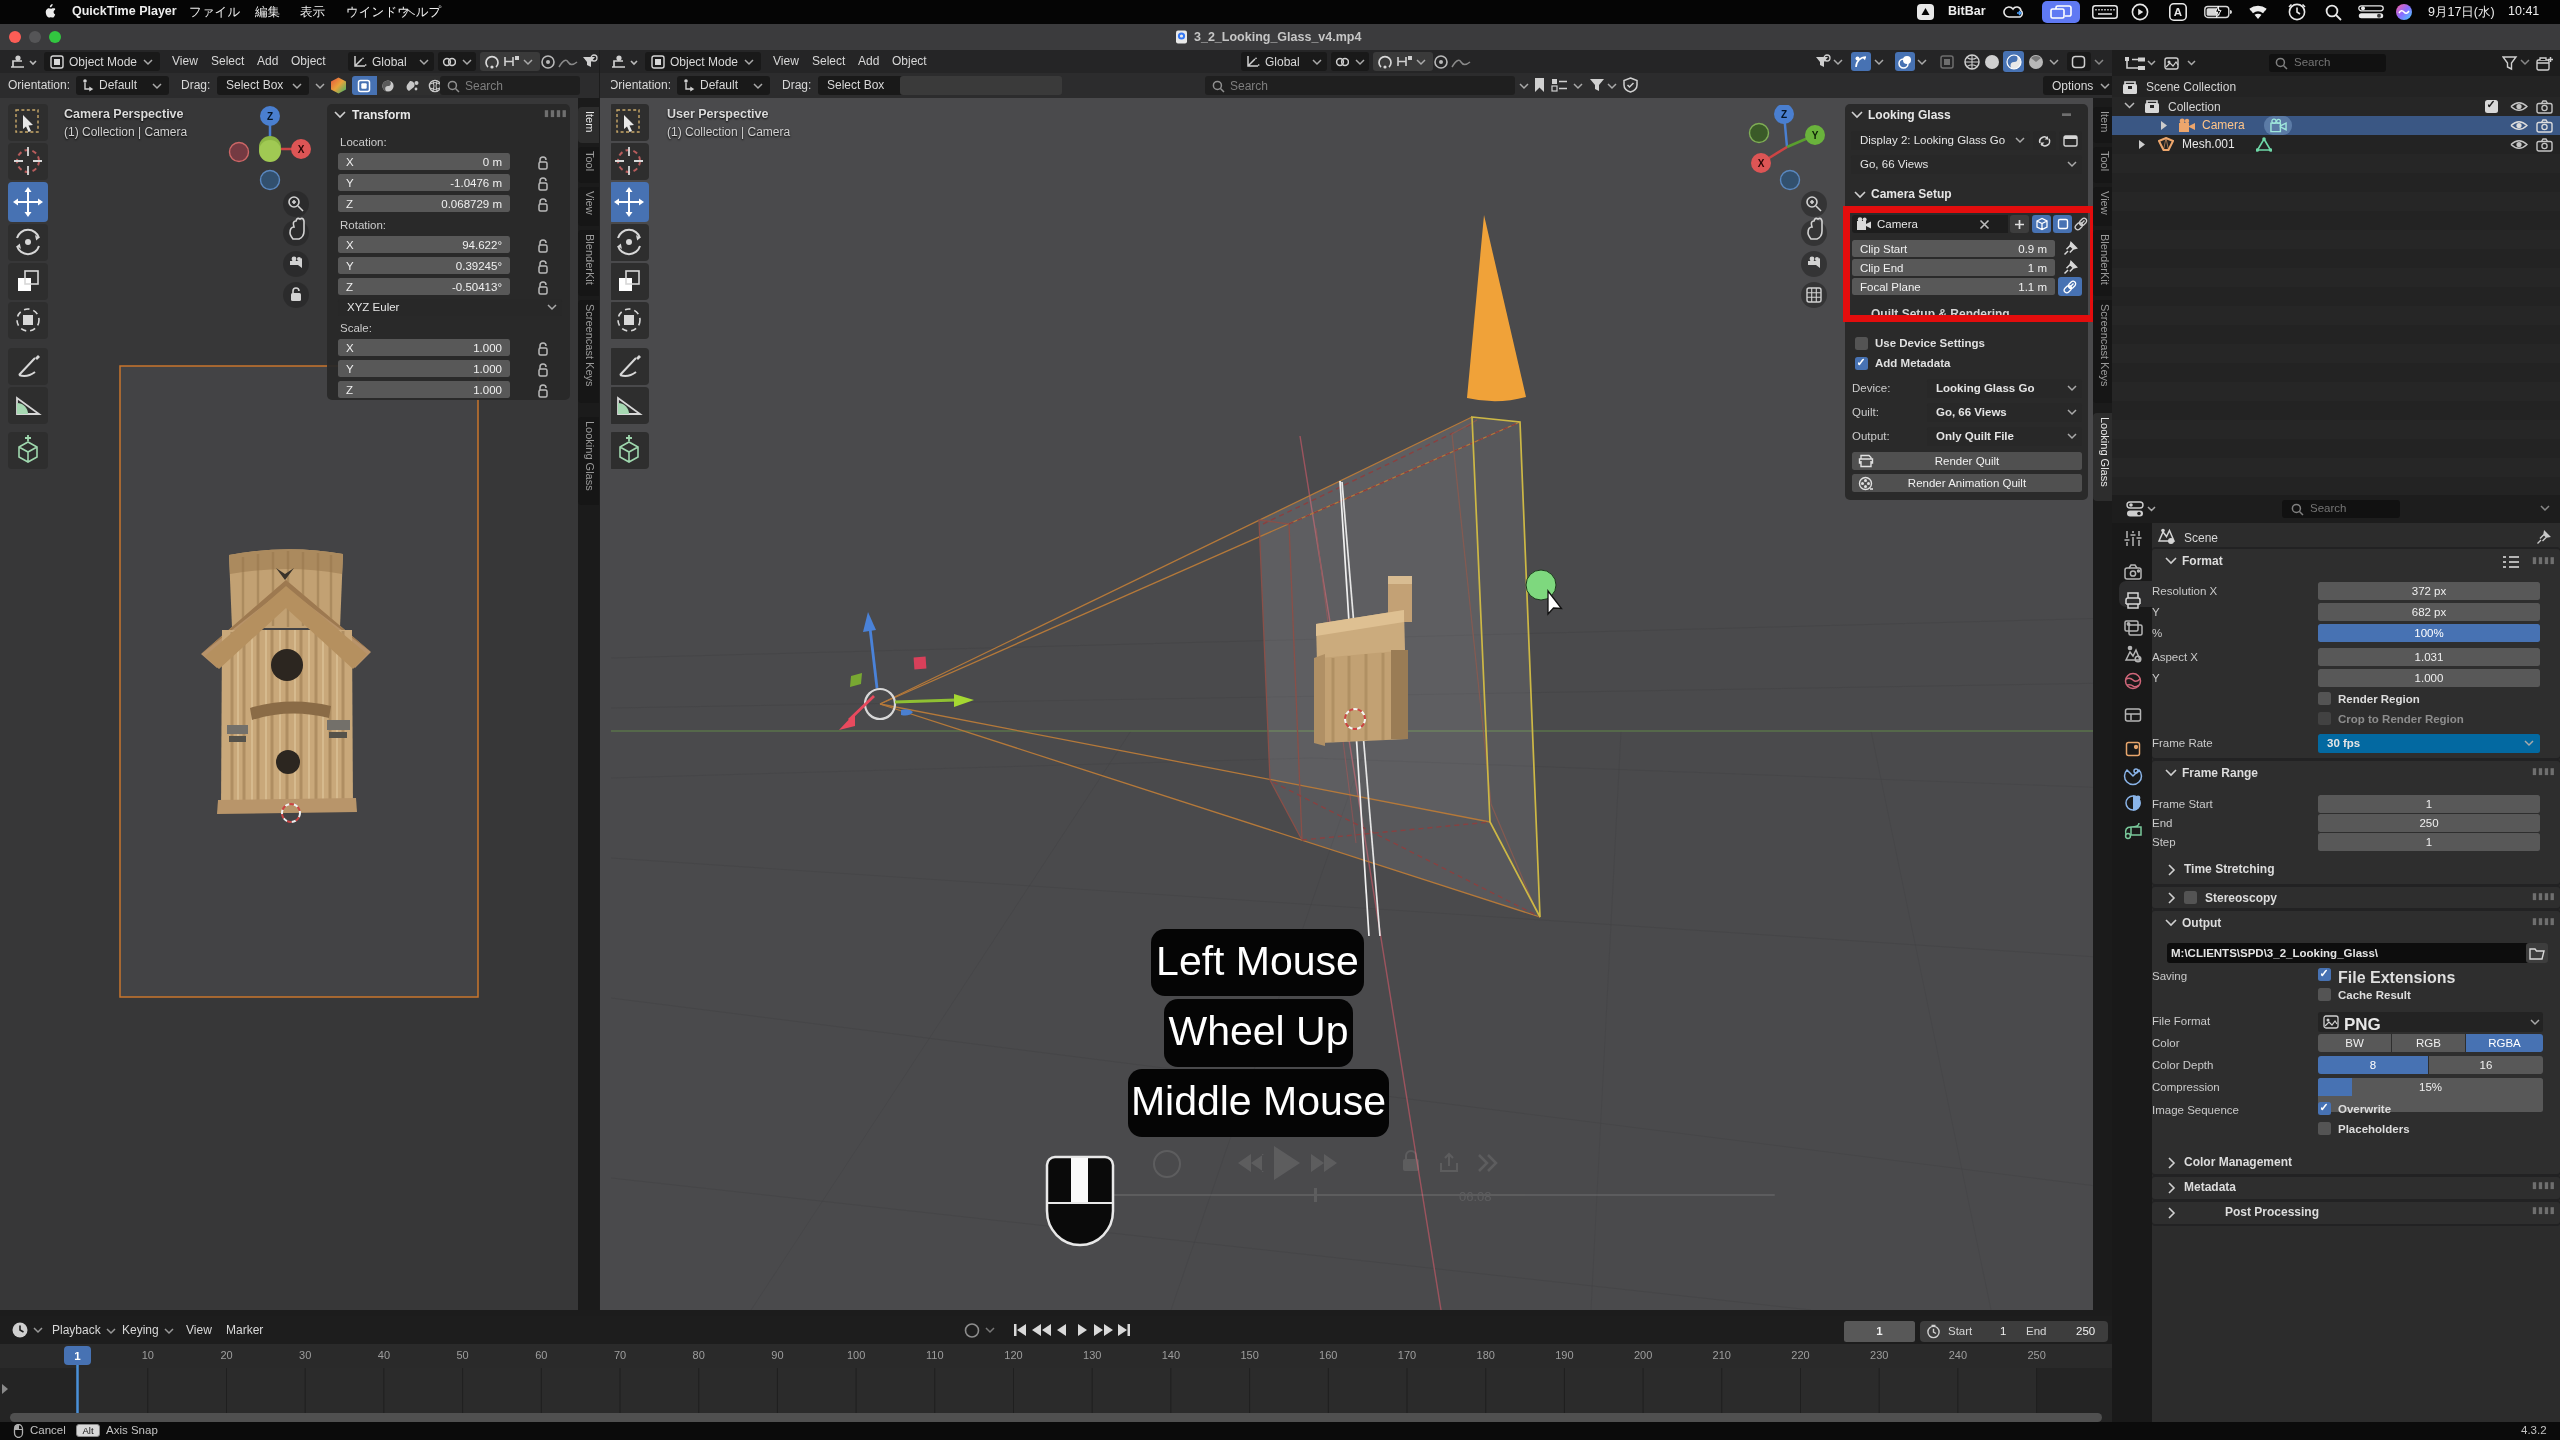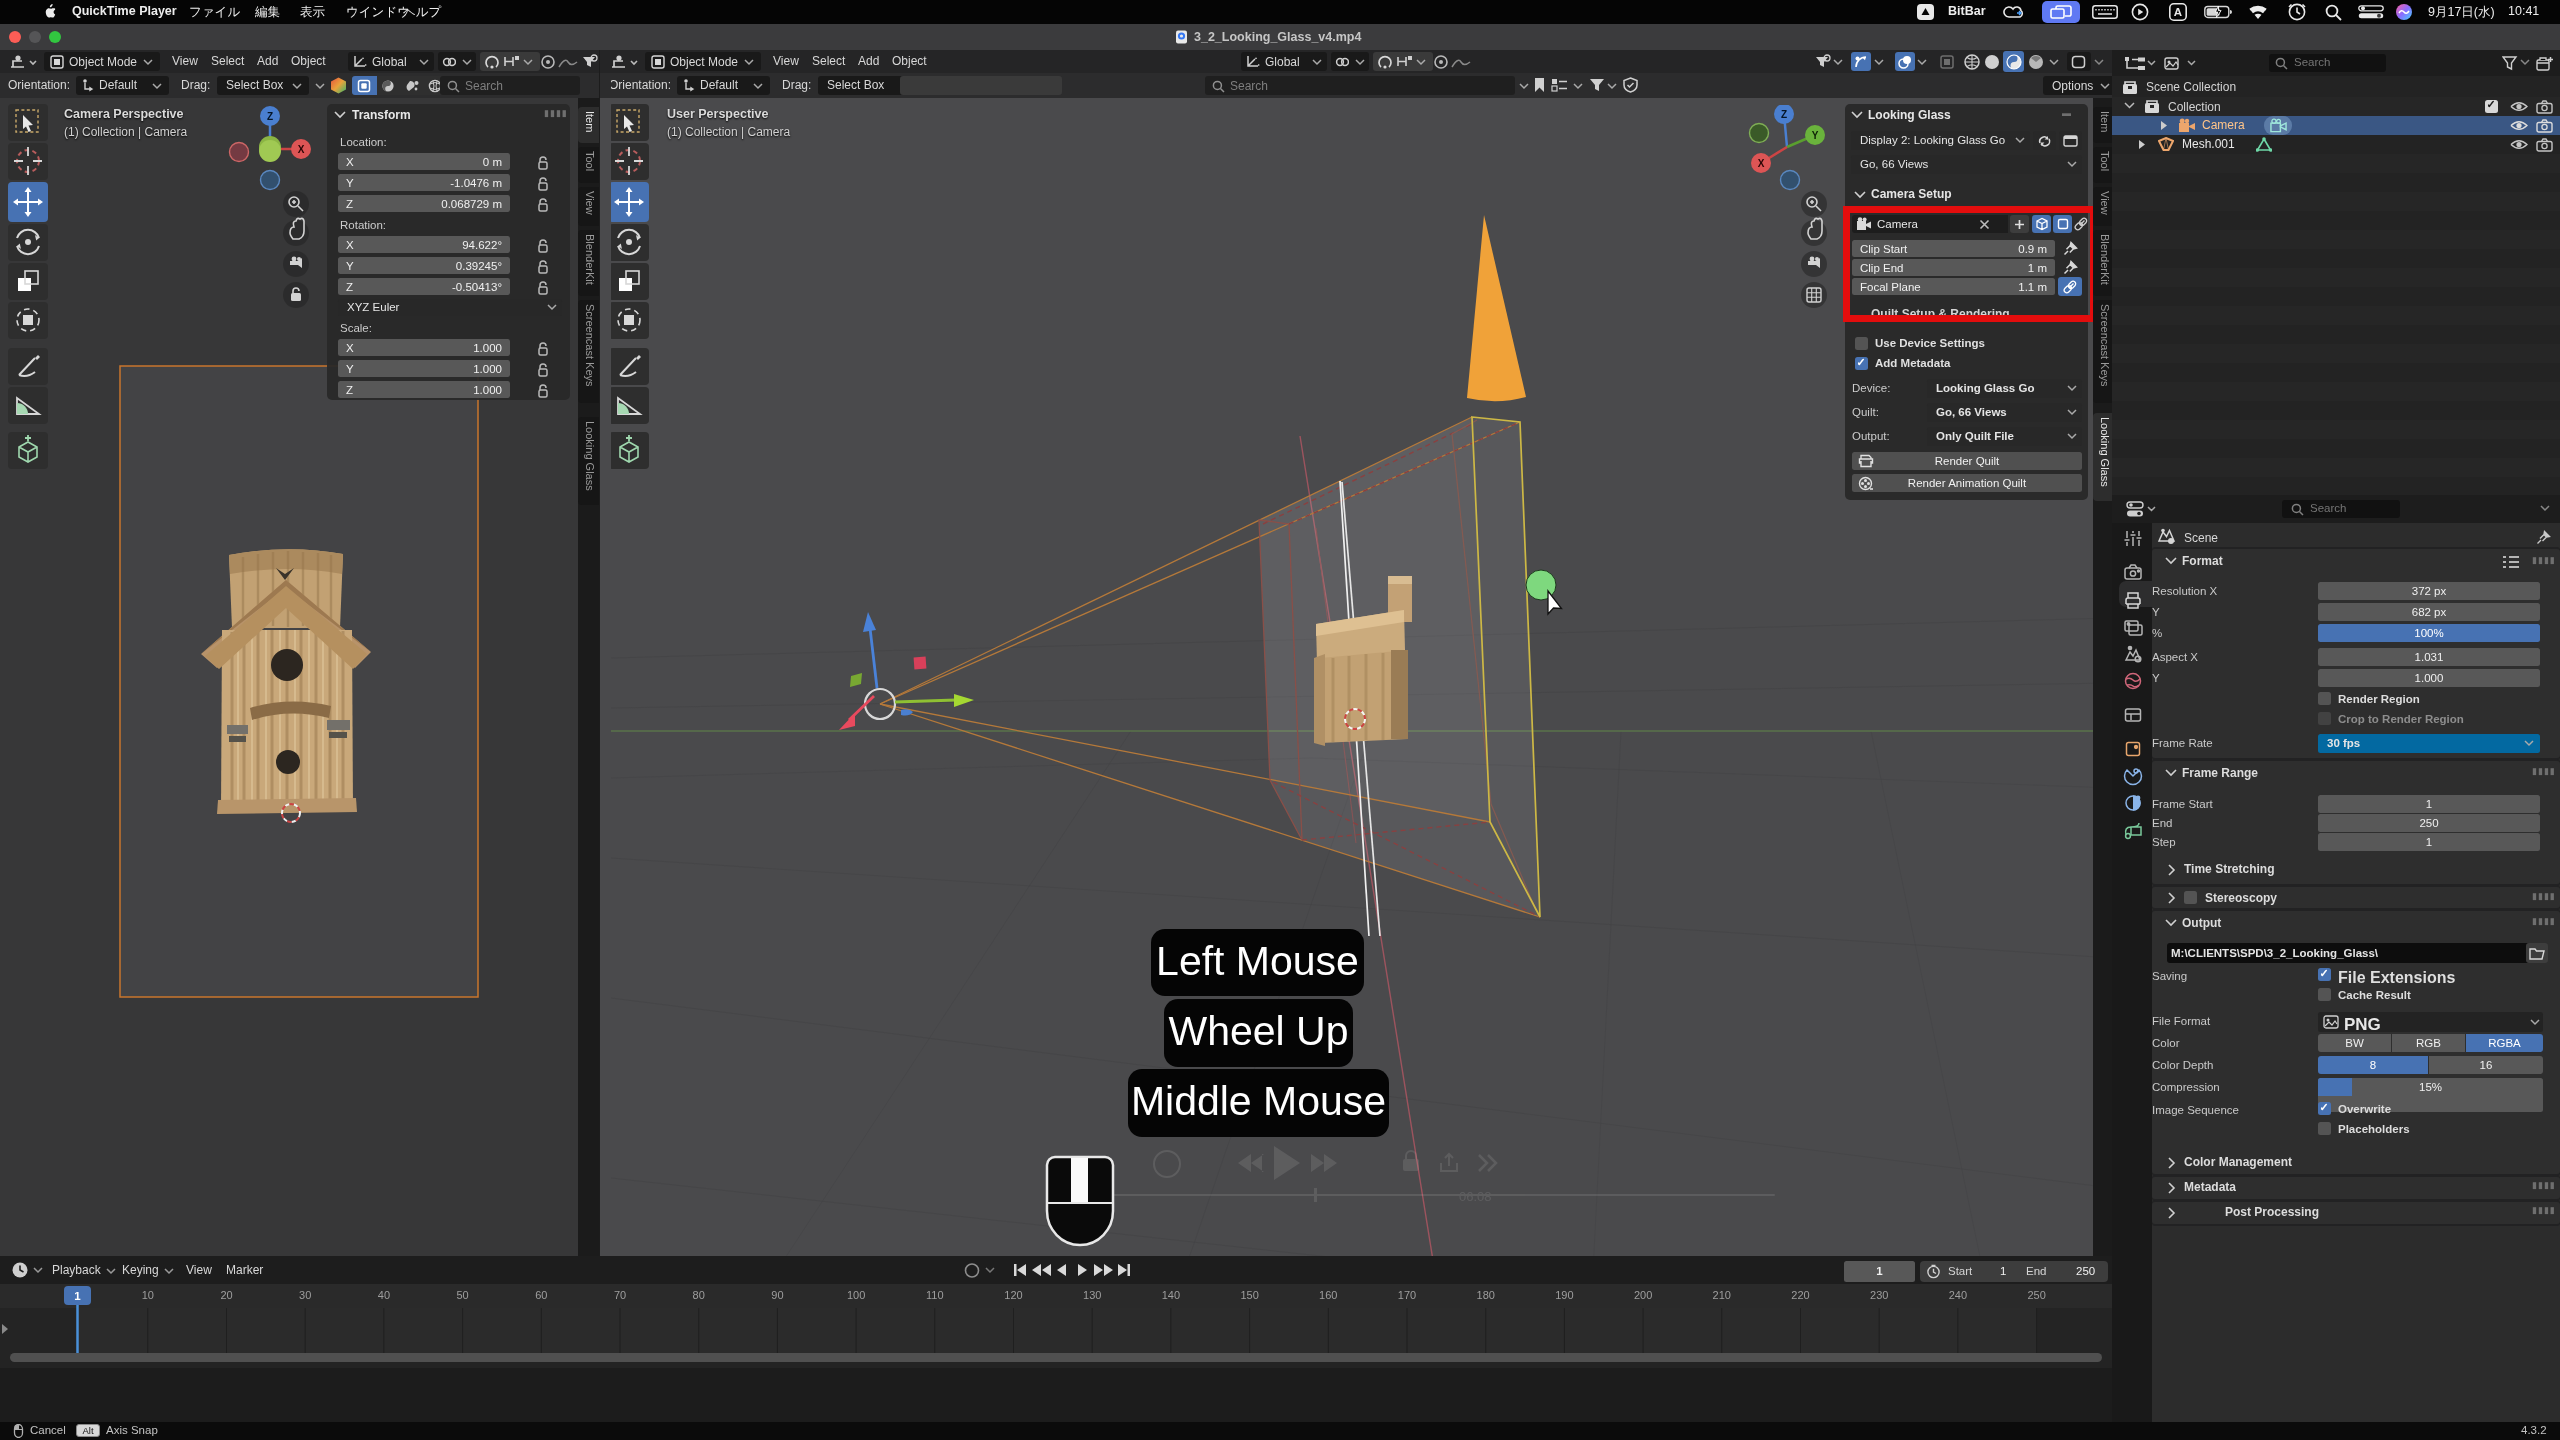--- a/index.html
+++ b/index.html
@@ -1364,21 +1364,21 @@
     <div class="grip" style="left:420px;top:685px;">▮▮▮▮</div>
     <svg class="pchev" style="left:55px;top:712px" width="10" height="12">
         <path d="M2 1 l5 5 -5 5" stroke="#d0d0d0" stroke-width="1.6" fill="none"></path>
       </svg>
     <div class="phead" style="left:72px;top:710px;padding-left:41px;">Post Processing</div>
     <div class="grip" style="left:420px;top:710px;">▮▮▮▮</div>
   </div>
 
   <div class="abs" id="props-root"></div>
 
-  <div class="abs" id="timeline-root" style="left:0;top:1256px;width:2112px;height:112px;background:#232323;overflow:hidden;">
+  <div class="abs" id="timeline-root" style="left:0;top:1316px;width:2112px;height:112px;background:#232323;overflow:hidden;">
     <div class="abs" style="left:0;top:0;width:2112px;height:28px;background:#1d1d1d;"></div>
     <svg class="abs" style="left:10px;top:5px" width="36" height="18" viewBox="0 0 36 18">
         <circle cx="10" cy="9" r="7.5" fill="#cfcfcf"></circle>
         <path d="M10 4.5 V9 L13.5 11" stroke="#1d1d1d" stroke-width="1.6" fill="none"></path>
         <path d="M24 7 l4 4 4-4" stroke="#999" stroke-width="1.5" fill="none"></path>
       </svg>
     <span class="hmenu" style="left:52px;top:7px;">Playback</span>
     <svg class="abs" style="left:106px;top:12px" width="10" height="7">
         <path d="M1 1 l4 4 4-4" stroke="#999" stroke-width="1.5" fill="none"></path>
       </svg>

